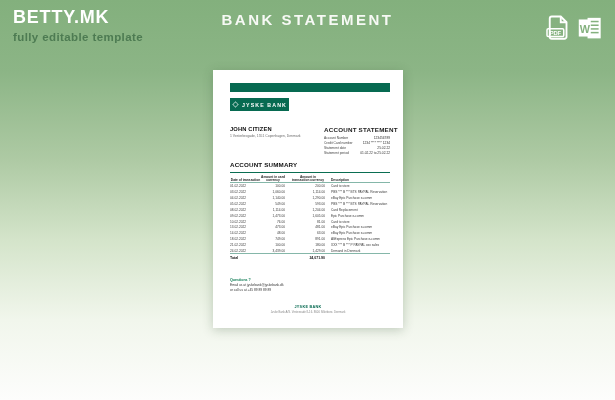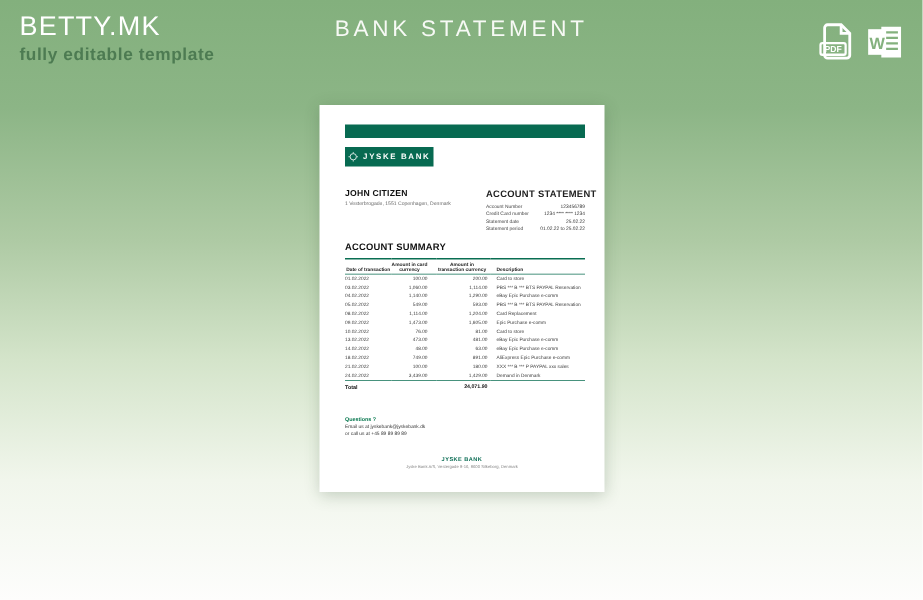--- a/index.html
+++ b/index.html
@@ -4,23 +4,23 @@
 <style>
   * { margin:0; padding:0; box-sizing:border-box; }
   html,body { width:615px; height:400px; overflow:hidden; }
   body {
     position:relative;
     font-family:"Liberation Sans", sans-serif;
     background:linear-gradient(180deg,#83b07d 0%, #8cb586 18%, #aecaa4 40%, #d4e4ca 60%, #f1f6ec 80%, #fdfdfc 100%);
   }
 
   
-  .brand{ position:absolute; left:13px; top:7px; color:#ffffff; font-size:18px; font-weight:400; letter-spacing:.8px; }
+  .brand{ position:absolute; left:13px; top:7px; color:#ffffff; font-size:18px; font-weight:700; letter-spacing:.8px; }
   .tagline{ position:absolute; left:13px; top:31px; color:#4d7b52; font-size:11.5px; font-weight:600; letter-spacing:.4px;text-align:center; }
-  .page-title{ position:absolute; left:0; right:0; top:11px; text-align:center; color:#f7f9f5; font-size:15px; font-weight:400; letter-spacing:2.5px; }
+  .page-title{ position:absolute; left:0; right:0; top:11px; text-align:center; color:#f7f9f5; font-size:15px; font-weight:700; letter-spacing:2.5px; }
   .dl-icon{ position:absolute; top:13px; width:30px; height:30px; cursor:pointer; }
   .dl-icon.pdf{ left:543px; }
   .dl-icon.word{ left:576px; }
 
   
   .page{
     position:absolute; left:213px; top:70px; width:190px; height:258px;
     background:#ffffff; box-shadow:0 2px 10px rgba(40,70,40,.25);
   }
   .page-scale{ position:absolute; left:0; top:0; width:380px; height:516px; transform:scale(.5); transform-origin:top left; }

